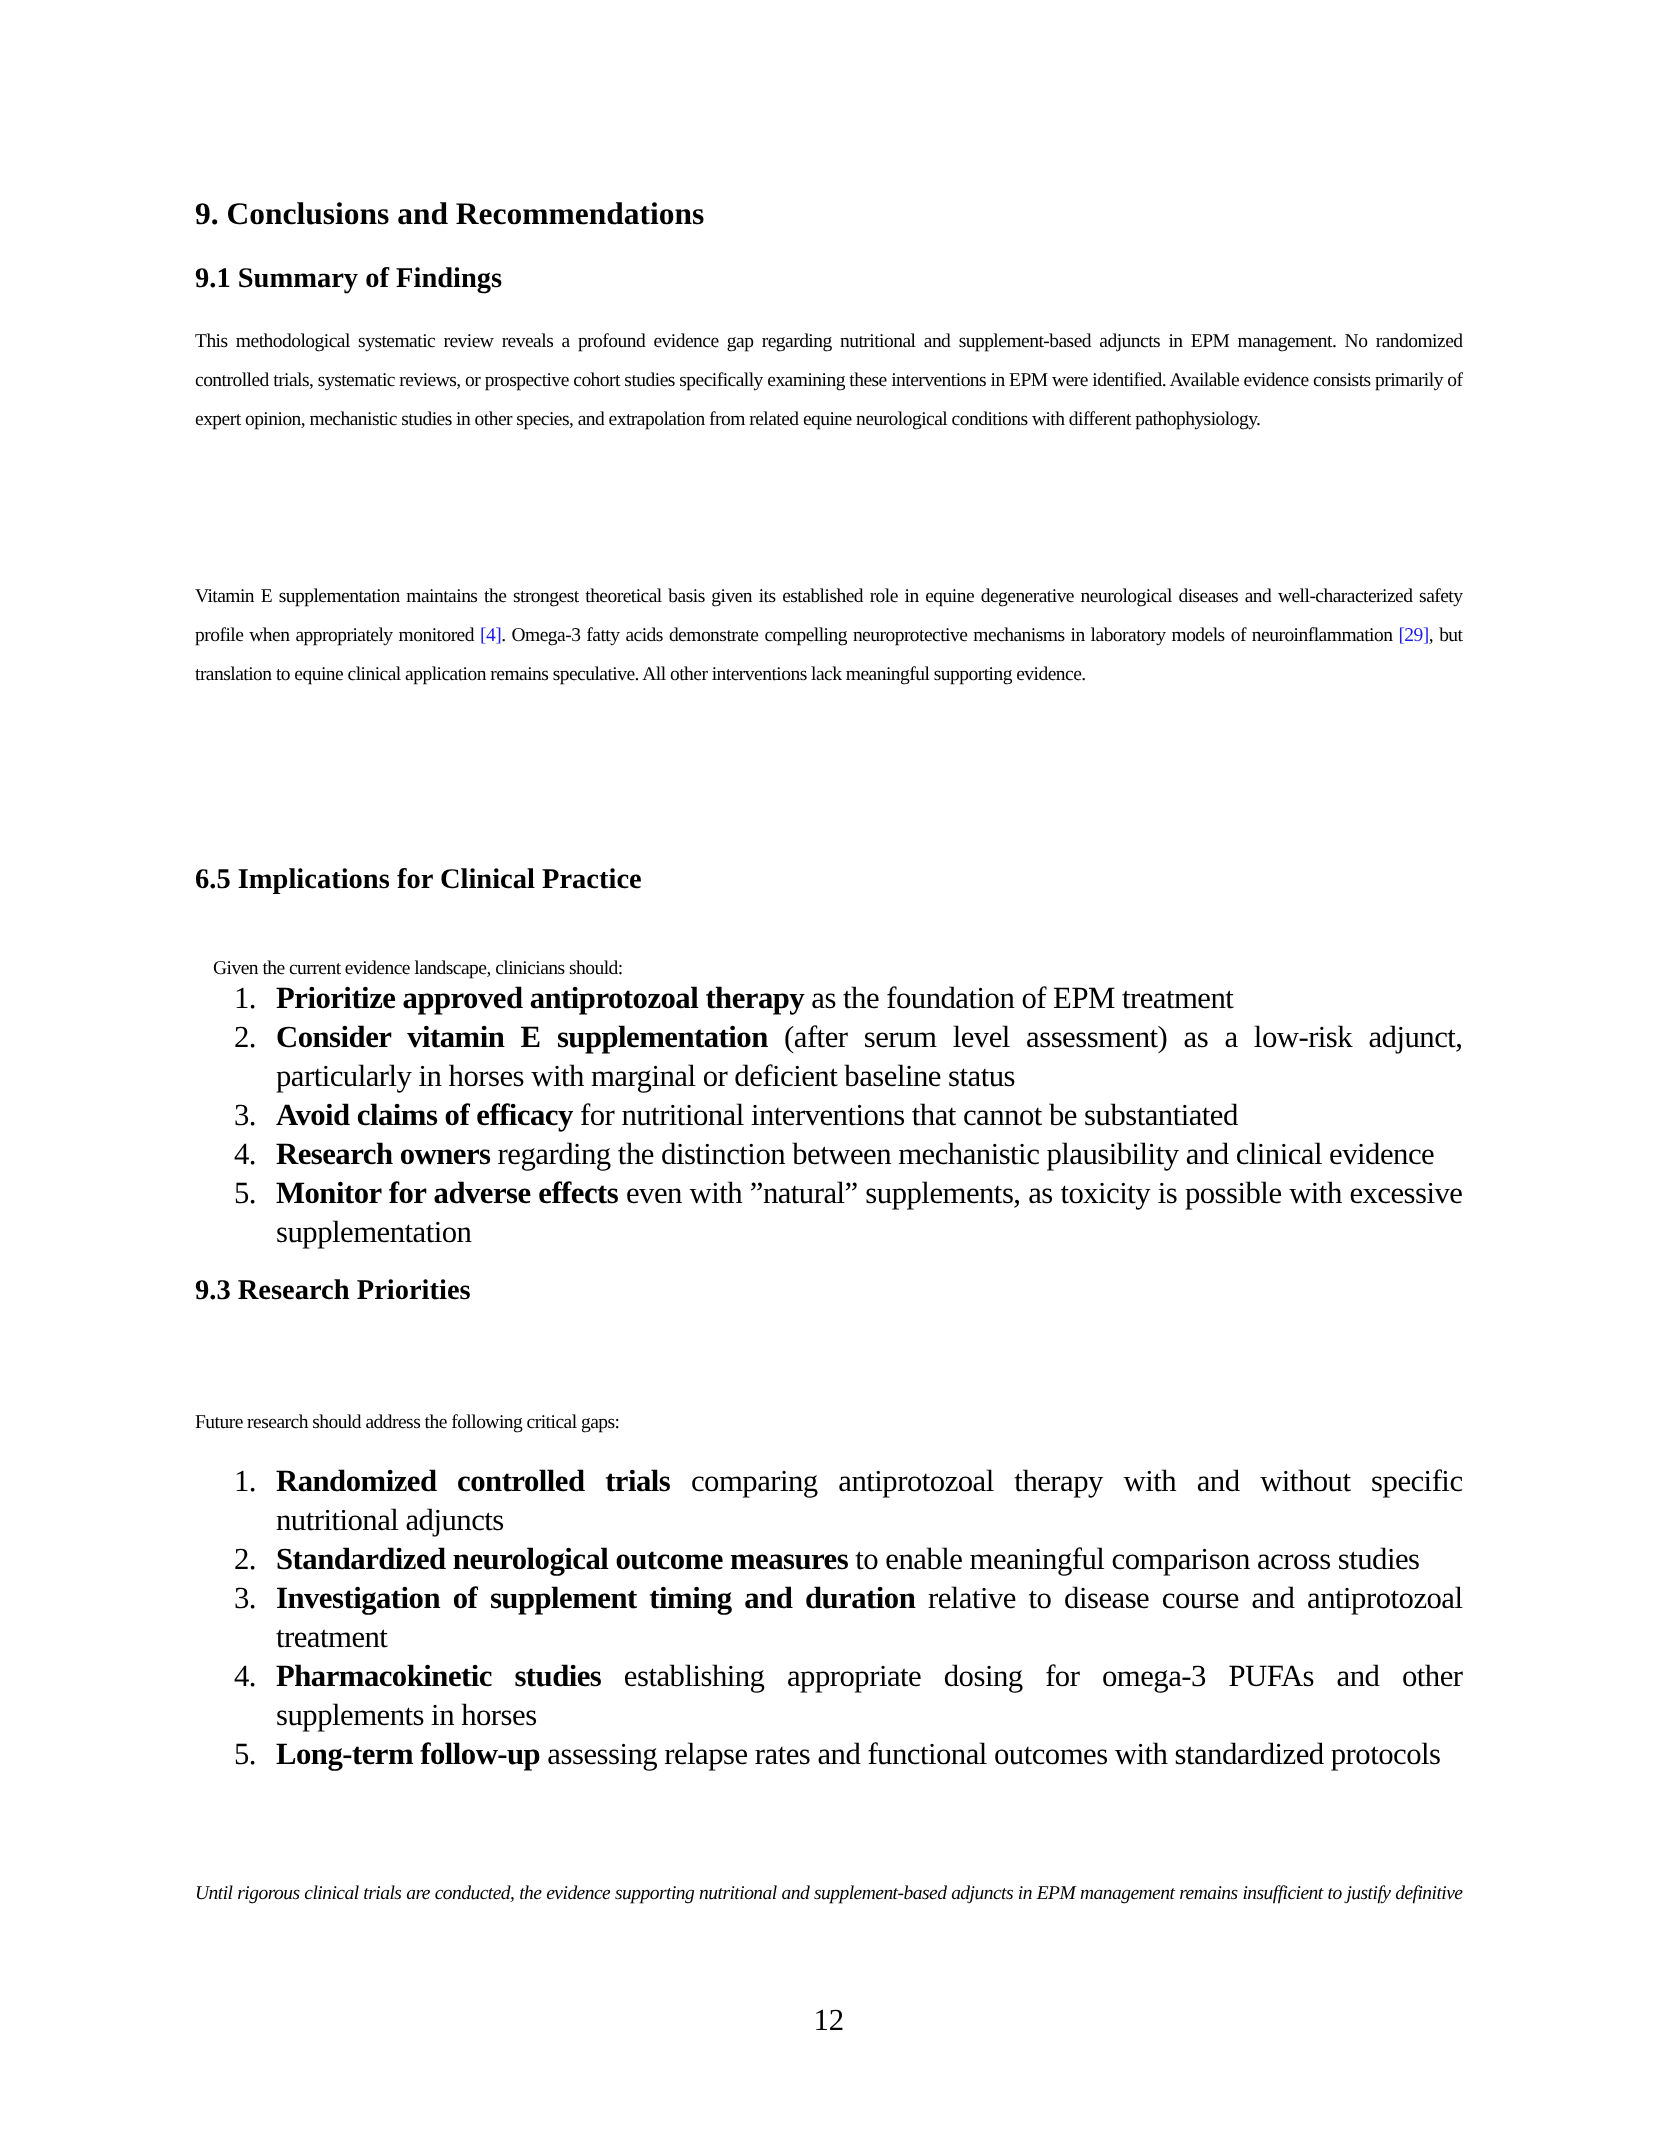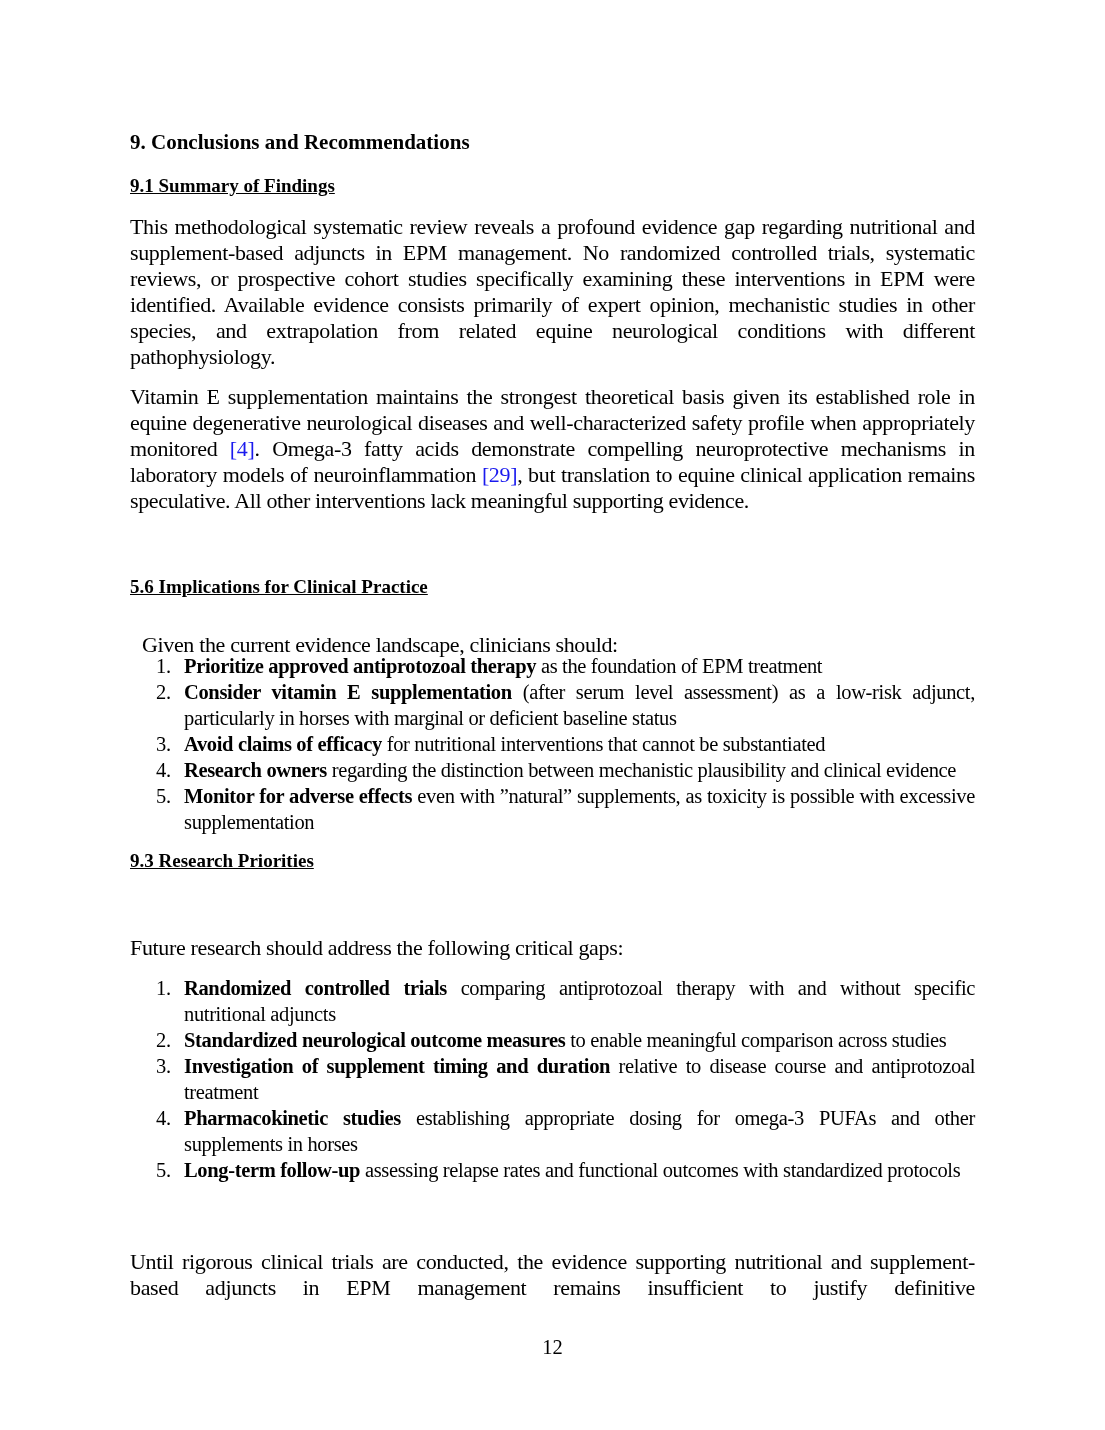--- a/index.html
+++ b/index.html
@@ -7,25 +7,25 @@
     width: 1105px; height: 1430px; position: relative; overflow: hidden;
     font-family: "Liberation Serif", "DejaVu Serif", serif;
     color: #000;
   }
   .page { position: absolute; left: 130px; top: 0; width: 845px; }
   .h1 {
     position: absolute; top: 126px; left: 0;
     font-size: 21px; font-weight: bold; line-height: 32px; white-space: nowrap;
   }
   .h2 {
-    position: absolute; left: 0; font-size: 19px; font-weight: bold; line-height: 24px; white-space: nowrap; text-decoration: underline;
+    position: absolute; left: 0; font-size: 19px; font-weight: bold; line-height: 24px; white-space: nowrap;
   }
   .para {
     position: absolute; left: 0; width: 845px;
-    font-size: 22px; line-height: 26px; text-align: justify;
+    font-size: 13px; line-height: 26px; text-align: justify;
     letter-spacing: -0.35px;
   }
   .para.last { text-align-last: left; }
   .cite { color: #1a1aee; }
   ol.list {
     position: absolute; left: 0; width: 845px; margin: 0; padding: 0; list-style: none;
     font-size: 20.5px; line-height: 26px; letter-spacing: -0.35px;
   }
   ol.list li { position: relative; padding-left: 54px; text-align: justify; text-align-last: left; }
   ol.list li .num { position: absolute; left: 26px; top: 0; }
@@ -40,21 +40,21 @@
 
 <div class="page">
   <div class="h1">9. Conclusions and Recommendations</div>
 
   <div class="h2" style="top:174px;">9.1 Summary of Findings</div>
 
   <p class="para" style="top:214px; margin:0;">This methodological systematic review reveals a profound evidence gap regarding nutritional and supplement-based adjuncts in EPM management. No randomized controlled trials, systematic reviews, or prospective cohort studies specifically examining these interventions in EPM were identified. Available evidence consists primarily of expert opinion, mechanistic studies in other species, and extrapolation from related equine neurological conditions with different pathophysiology.</p>
 
   <p class="para last" style="top:384px; margin:0;"><span>Vitamin E supplementation maintains the strongest theoretical basis given its established role in equine degenerative neurological diseases and well-characterized safety profile when appropriately monitored </span><span class="cite">[4]</span><span>. Omega-3 fatty acids demonstrate compelling neuroprotective mechanisms in laboratory models of neuroinflammation </span><span class="cite">[29]</span><span>, but translation to equine clinical application remains speculative. All other interventions lack meaningful supporting evidence.</span></p>
 
-  <div class="h2" style="top:575px;">5.6 Implications for Clinical Practice</div>
+  <div class="h2" style="top:575px;">6.5 Implications for Clinical Practice</div>
 
   <p class="para" style="top:620px; margin:12px;">Given the current evidence landscape, clinicians should:</p>
 
   <ol class="list" style="top:653px;">
     <li><span class="num">1.</span><b>Prioritize approved antiprotozoal therapy</b><span> as the foundation of EPM treatment</span></li>
     <li><span class="num">2.</span><b>Consider vitamin E supplementation</b><span> (after serum level assessment) as a low-risk adjunct, particularly in horses with marginal or deficient baseline status</span></li>
     <li><span class="num">3.</span><b>Avoid claims of efficacy</b><span> for nutritional interventions that cannot be substantiated</span></li>
     <li><span class="num">4.</span><b>Research owners</b><span> regarding the distinction between mechanistic plausibility and clinical evidence</span></li>
     <li><span class="num">5.</span><b>Monitor for adverse effects</b><span> even with ”natural” supplements, as toxicity is possible with excessive supplementation</span></li>
   </ol>
@@ -64,16 +64,16 @@
   <p class="para" style="top:935px; margin:0;font-family:Liberation Serif, serif;">Future research should address the following critical gaps:</p>
 
   <ol class="list" style="top:975px;">
     <li><span class="num">1.</span><b>Randomized controlled trials</b><span> comparing antiprotozoal therapy with and without specific nutritional adjuncts</span></li>
     <li><span class="num">2.</span><b>Standardized neurological outcome measures</b><span> to enable meaningful comparison across studies</span></li>
     <li><span class="num">3.</span><b>Investigation of supplement timing and duration</b><span> relative to disease course and antiprotozoal treatment</span></li>
     <li><span class="num">4.</span><b>Pharmacokinetic studies</b><span> establishing appropriate dosing for omega-3 PUFAs and other supplements in horses</span></li>
     <li><span class="num">5.</span><b>Long-term follow-up</b><span> assessing relapse rates and functional outcomes with standardized protocols</span></li>
   </ol>
 
-  <p class="para" style="top:1249px; margin:0; text-align-last: justify;">Until rigorous clinical trials are conducted, the evidence supporting nutritional and supplement-based adjuncts in EPM management remains insufficient to justify definitive</p>
+  <p class="para" style="top:1249px; margin:0; text-align-last: justify; font-style: italic;">Until rigorous clinical trials are conducted, the evidence supporting nutritional and supplement-based adjuncts in EPM management remains insufficient to justify definitive</p>
 </div>
 
 <div class="pagenum">12</div>
 
 </body></html>

